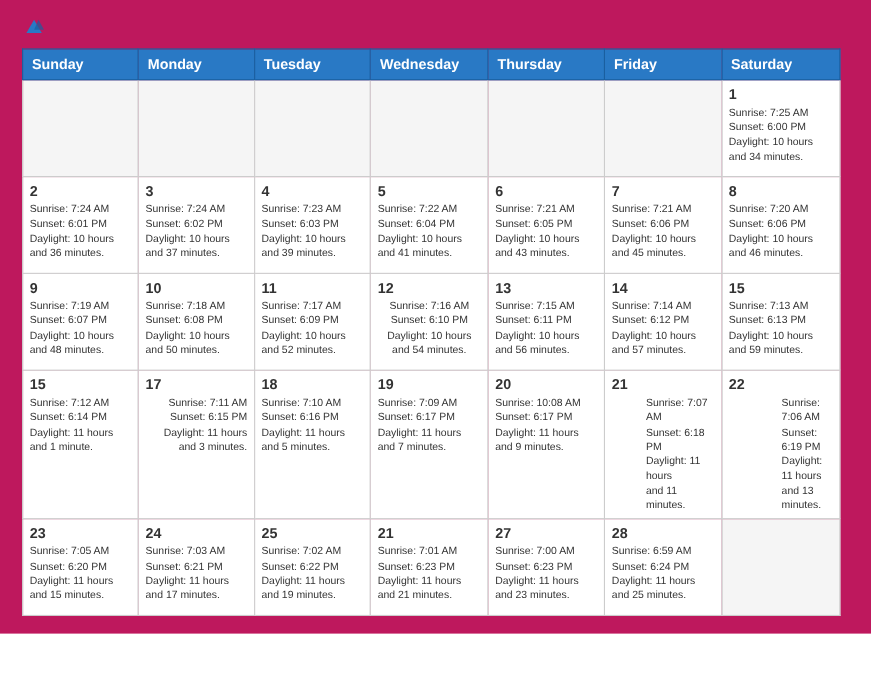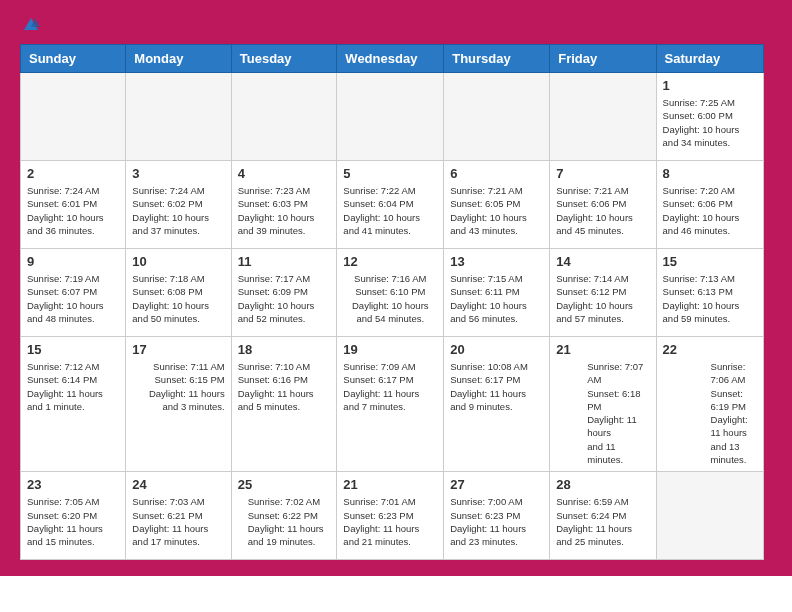--- a/index.html
+++ b/index.html
@@ -311,21 +311,21 @@
           </td>
           <td>
             <span class="day-number">24</span>
             <div class="day-info" style="white-space: pre-line;">Sunrise: 7:03 AM
 Sunset: 6:21 PM
 Daylight: 11 hours
 and 17 minutes.</div>
           </td>
           <td>
             <span class="day-number">25</span>
-            <div class="day-info" style="white-space: pre-line; margin-left: 10px;">Sunrise: 7:02 AM
+            <div class="day-info" style="white-space: pre-line;">Sunrise: 7:02 AM
 Sunset: 6:22 PM
 Daylight: 11 hours
 and 19 minutes.</div>
           </td>
           <td>
             <span class="day-number">21</span>
             <div class="day-info" style="white-space: pre-line;">Sunrise: 7:01 AM
 Sunset: 6:23 PM
 Daylight: 11 hours
 and 21 minutes.</div>

